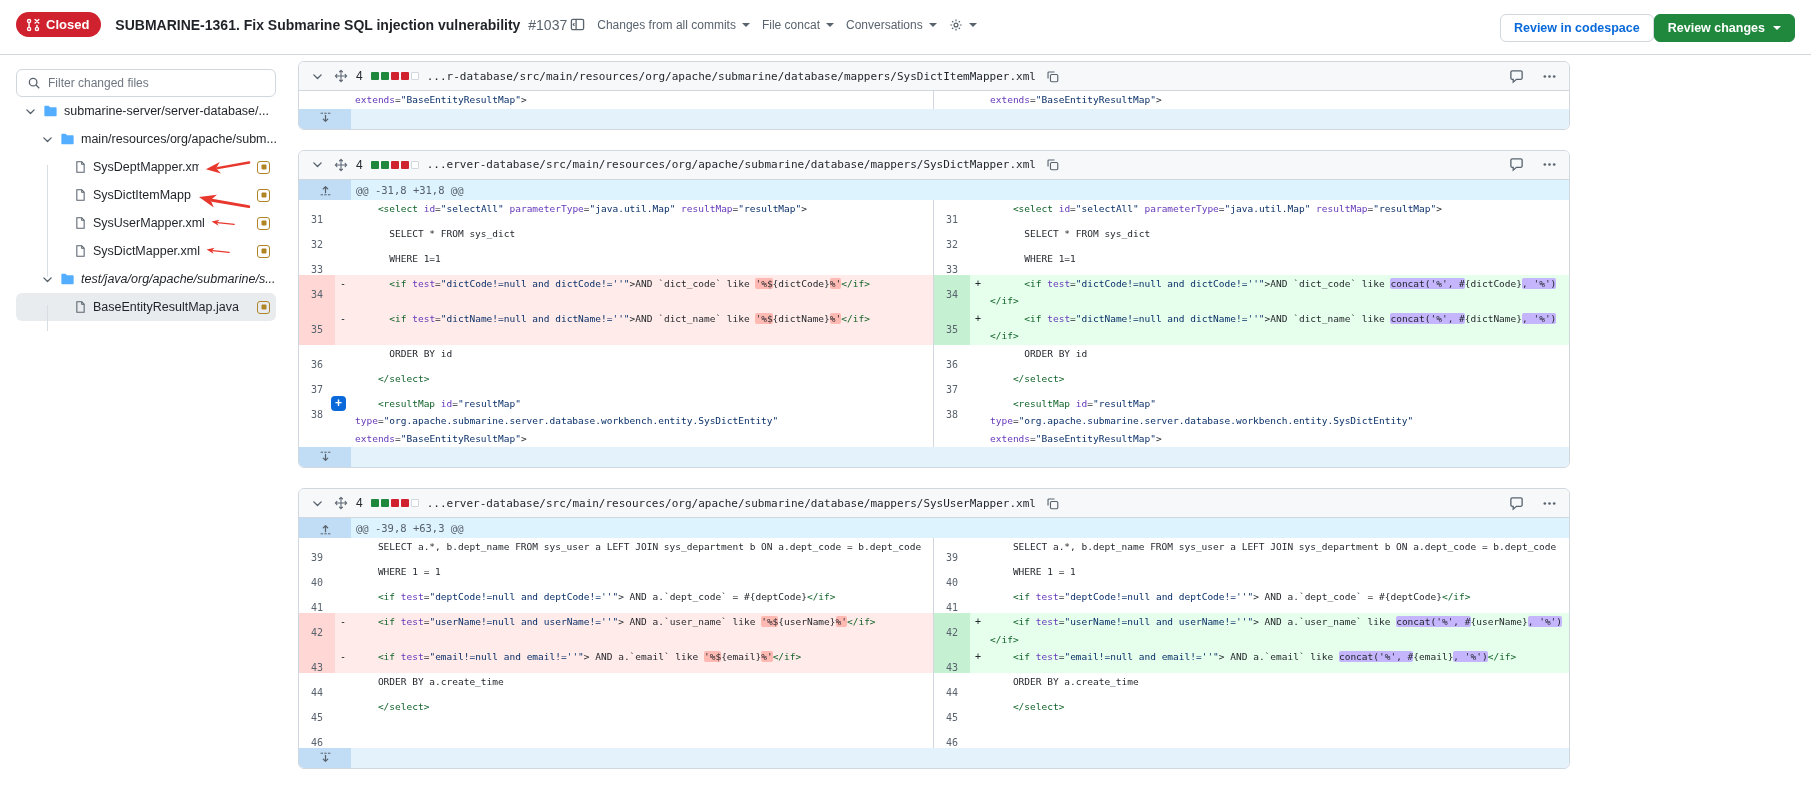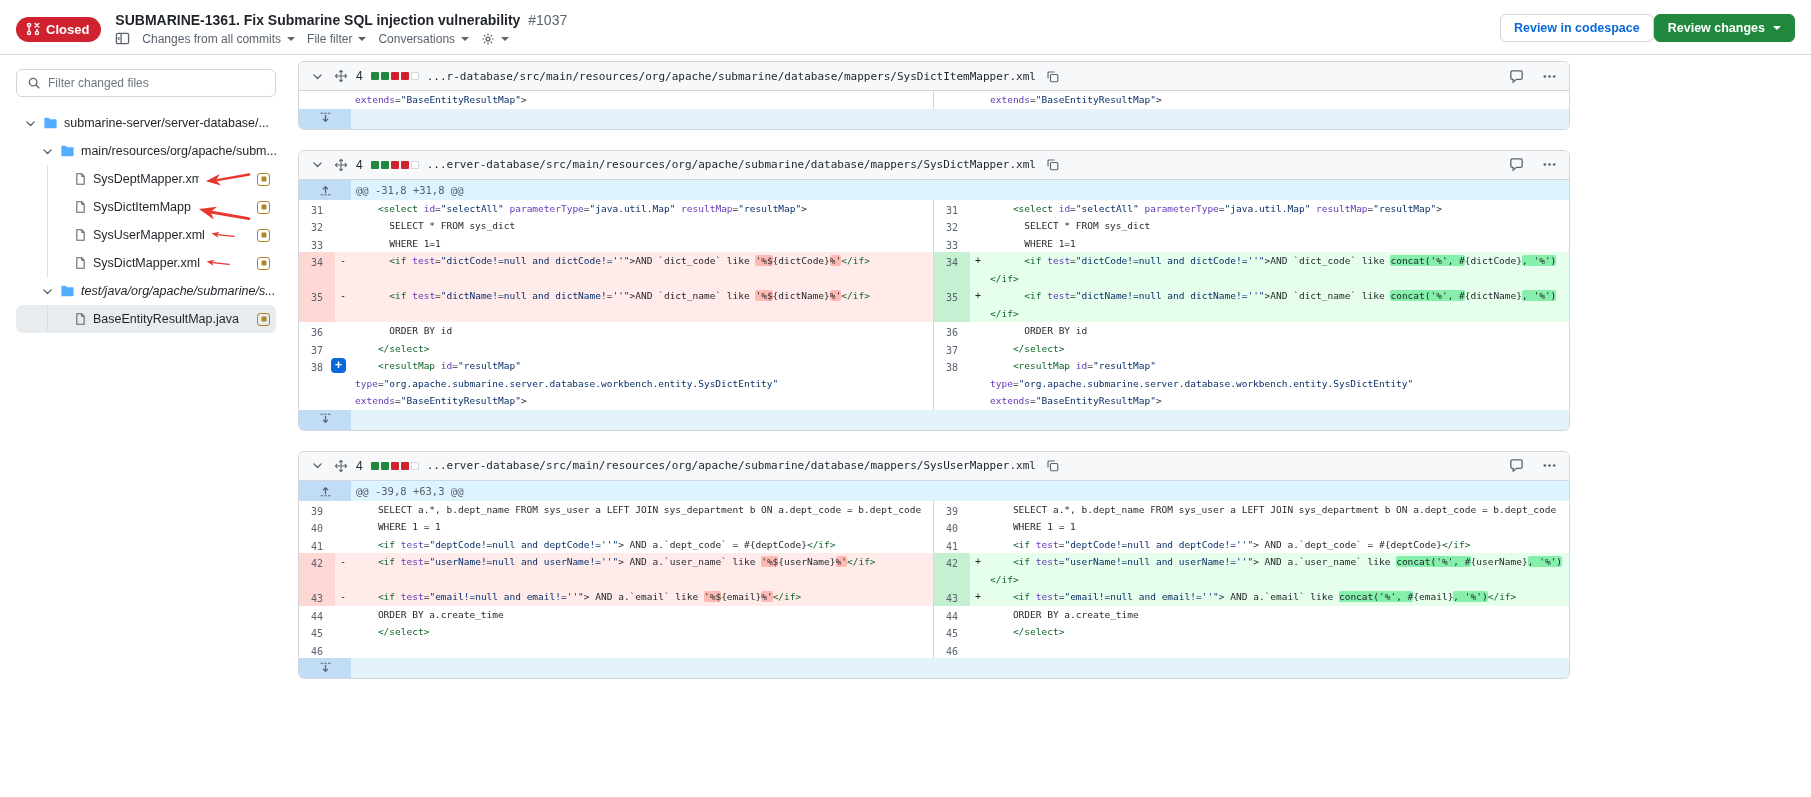--- a/index.html
+++ b/index.html
@@ -5,21 +5,21 @@
   * { margin:0; padding:0; box-sizing:border-box; }
   html,body { width:1811px; height:797px; background:#fff; overflow:hidden;
     font-family:"Liberation Sans","DejaVu Sans",sans-serif; color:#1f2328; }
 
   
   .app-header { display:flex; justify-content:space-between; align-items:flex-start;
     padding:12px 16px 6px 16px; border-bottom:1px solid #d0d7de; height:55px; }
   .hleft { display:flex; align-items:center; gap:14px; }
   .pill { display:flex; align-items:center; gap:6px; background:#cf222e; color:#fff;
     border-radius:999px; padding:5px 12px 5px 10px; font-size:13px; font-weight:700; }
-  .tblock { display:flex; flex-direction:column; gap:3px; }
+  .tblock { display:flex; flex-direction:row; gap:3px; }
   .trow { font-size:14px; }
   .pr-title { font-weight:700; }
   .pr-num { color:#59636e; font-weight:400; margin-left:4px; }
   .toolbar { display:flex; align-items:center; gap:12px; font-size:12px; color:#59636e; }
   .tb-item { display:flex; align-items:center; gap:4px; cursor:pointer; }
   .caret { width:0; height:0; border-left:4px solid transparent; border-right:4px solid transparent;
     border-top:4px solid #59636e; display:inline-block; margin-left:2px; }
   .caret.w { border-top-color:#fff; }
   .hright { display:flex; margin-top:2px; }
   .btn { height:28px; display:flex; align-items:center; gap:6px; padding:0 13px;
@@ -31,21 +31,21 @@
   .main-wrap { display:flex; padding-top:6px; }
   .sidebar { width:292px; flex:none; padding:8px 16px 0 16px; position:relative; }
   .content { width:1272px; flex:none; margin-left:6px; }
 
   
   .filter-box { display:flex; align-items:center; gap:7px; height:28px; border:1px solid #d0d7de;
     border-radius:6px; padding:0 10px; background:#fff; }
   .filter-box input { border:none; outline:none; font-size:12px; flex:1; color:#1f2328;
     font-family:"Liberation Sans",sans-serif; background:transparent; }
   .filter-box input::placeholder { color:#6e7781; }
-  .tree { margin-top:12px; }
+  .tree { margin-top:0; }
   .tree-row { display:flex; align-items:center; height:28px; font-size:12.5px; gap:6px;
     cursor:pointer; border-radius:6px; position:relative; }
   .tree-row.sel { background:#e9ecef; }
   .tree-label { white-space:nowrap; overflow:hidden; }
   .ic { display:inline-flex; align-items:center; justify-content:center; flex:none; }
   .mod-sq { width:13px; height:13px; border:1.5px solid #b08325; border-radius:3px;
     margin-left:auto; margin-right:6px; position:relative; flex:none; }
   .mod-sq::after { content:""; position:absolute; left:50%; top:50%; width:5px; height:5px;
     transform:translate(-50%,-50%); background:#b08325; border-radius:1px; }
   .anno { position:relative; flex:none; display:inline-flex; }
@@ -72,36 +72,36 @@
   .hunk-row { display:flex; background:#ddf4ff; min-height:20px; }
   .hunk-gutter { width:52px; flex:none; background:#c0ddf5; display:flex; align-items:center;
     justify-content:center; cursor:pointer; }
   .hunk-text { font-family:"DejaVu Sans Mono","Liberation Mono",monospace; font-size:10.5px;
     color:#57606a; line-height:20px; padding-left:5px; }
 
   .diff-row { display:flex; align-items:stretch; }
   .side { width:50%; display:flex; position:relative; background:#fff; }
   .side.l { border-right:1px solid #d0d7de; }
   .g { width:36px; flex:none; text-align:center; font-family:"DejaVu Sans Mono","Liberation Mono",monospace;
-    font-size:10px; color:#59636e; padding-top:5px; }
+    font-size:10px; color:#59636e; padding-top:14px; }
   .s { width:16px; flex:none; text-align:center; font-family:"DejaVu Sans Mono","Liberation Mono",monospace;
     font-size:10px; color:#24292f; padding-top:3px; }
   .c { flex:1; font-family:"DejaVu Sans Mono","Liberation Mono",monospace; font-size:9.5px;
     line-height:17.5px; white-space:pre; overflow:hidden; padding-left:4px; }
   .cl { height:17.5px; }
   .k-del { background:#ffebe9; }
   .k-del .g { background:#ffd7d5; }
   .k-add { background:#e6ffec; }
   .k-add .g { background:#c6f0d2; }
   .sg-p { color:#1f2328; }
   .sg-t { color:#116329; }
   .sg-a { color:#6639ba; }
   .sg-s { color:#0a3069; }
   .sg-hd { color:#1f2328; background:#ffb9b3; border-radius:2px; }
-  .sg-ha { color:#1f2328; background:#86efac; border-radius:2px; }
+  .sg-ha { color:#1f2328; background:#c4b5fd; border-radius:2px; }
   .plus-btn { position:absolute; left:32px; top:1px; width:15px; height:15px; background:#0969da;
     color:#fff; border-radius:4px; font-size:12px; font-weight:700; line-height:14px;
     text-align:center; cursor:pointer; z-index:2; }
 
   .x-row { display:flex; height:20px; }
   .x-gutter { width:52px; flex:none; background:#c0ddf5; display:flex; align-items:center;
     justify-content:center; cursor:pointer; }
   .x-body { flex:1; background:#e4f2fc; }
 </style>
 </head>
@@ -133,21 +133,21 @@
             <rect x="1.5" y="2.5" width="13" height="11" rx="1.6"></rect>
               <path d="M6.5 2.5v11"></path>
               <path d="M4.7 6.6L3.4 8l1.3 1.4" stroke-width="1.2"></path>
           </svg>
         </span>
         <span class="tb-item">
           <span>Changes from all commits</span>
             <span class="caret"></span>
         </span>
         <span class="tb-item">
-          <span>File filter</span>
+          <span>File concat</span>
             <span class="caret"></span>
         </span>
         <span class="tb-item">
           <span>Conversations</span>
             <span class="caret"></span>
         </span>
         <span class="tb-item">
           <span class="ic">
             <svg width="14" height="14" viewBox="0 0 16 16" fill="none" stroke="#59636e" stroke-width="1.4">
               <circle cx="8" cy="8" r="2.2"></circle>

